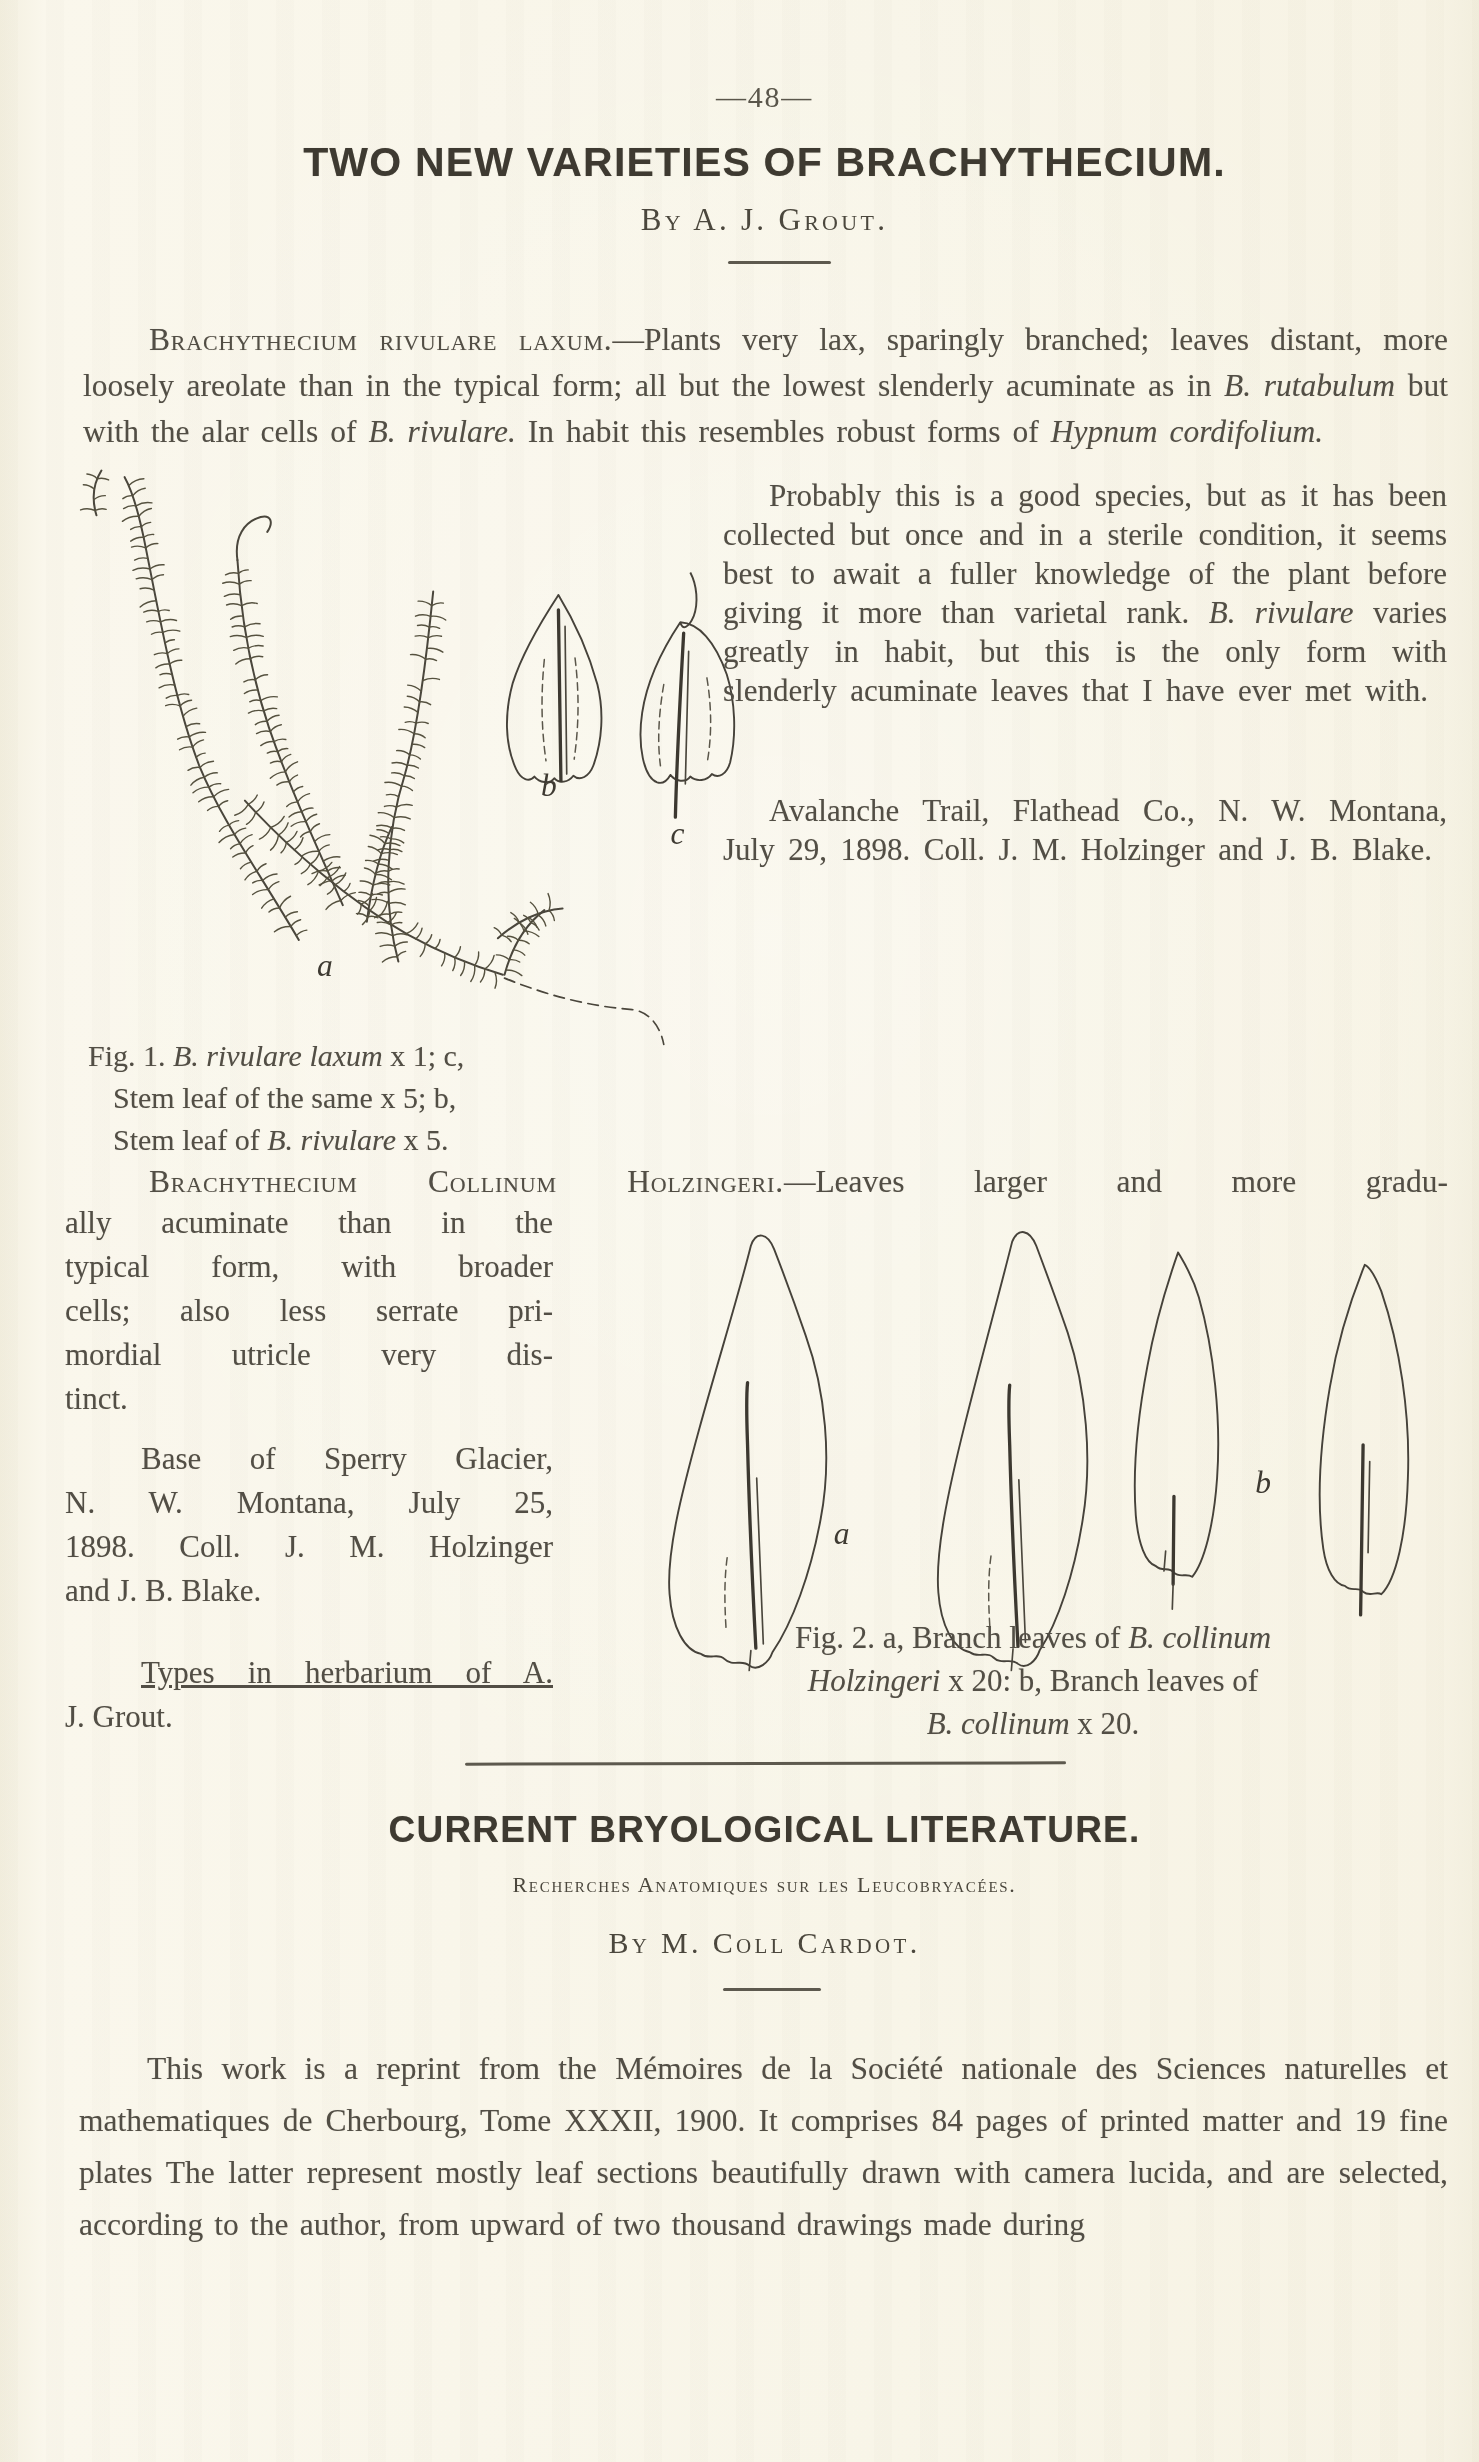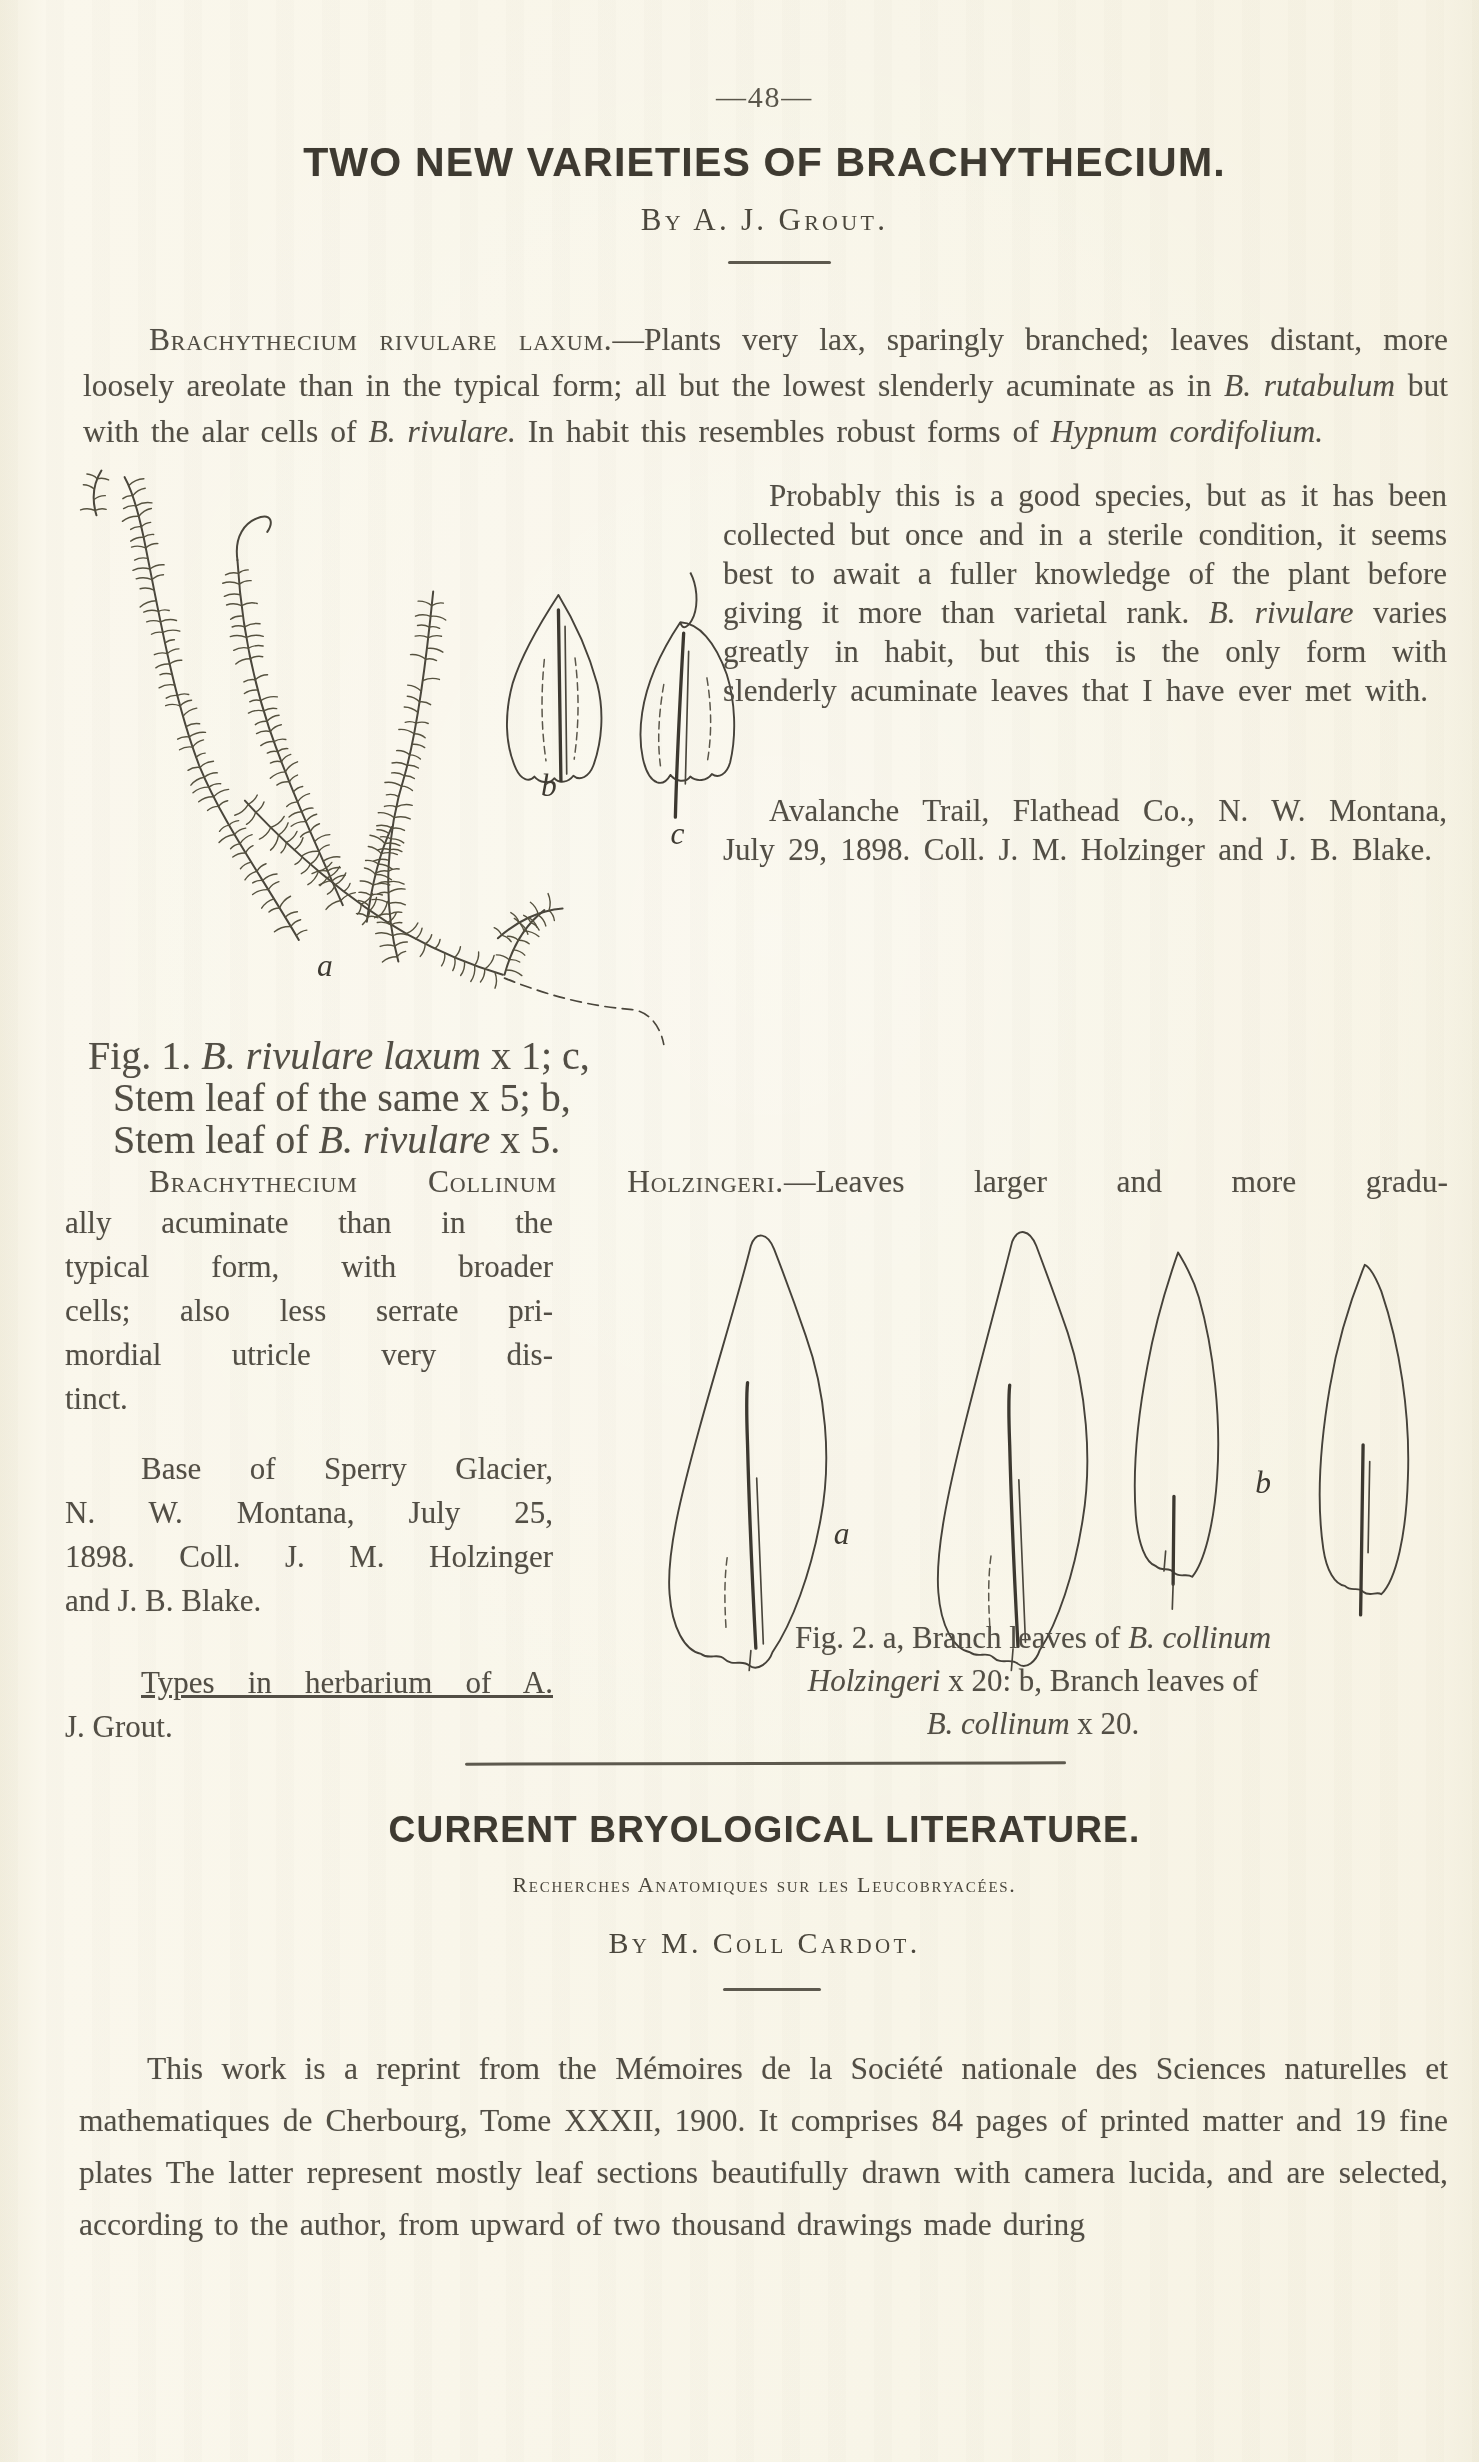--- a/index.html
+++ b/index.html
@@ -28,28 +28,28 @@
   .byline{font-variant:small-caps;letter-spacing:3.3px;color:#4b473d;}
   .byline1{top:202px;font-size:31px;}
   .hrule{position:absolute;background:#5d594e;border-radius:1.7px;}
   .body-par{position:absolute;text-align:justify;text-shadow:0 0 0.8px rgba(82,78,69,0.28);}
   .sc{font-variant:small-caps;letter-spacing:0.8px;}
   em{font-style:italic;}
   .para1{left:83px;top:285px;width:1365px;font-size:31.5px;line-height:46px;text-indent:66px;word-spacing:4.1px;}
   .rightcol{left:723px;top:476px;width:724px;font-size:31px;line-height:39px;}
   .rightcol p{margin:0;text-align:justify;text-indent:46px;word-spacing:5.8px;}
   .rightcol p + p{margin-top:81px;}
-  .figcap{position:absolute;font-size:40px;line-height:42px;text-shadow:0 0 0.8px rgba(82,78,69,0.28);}
+  .figcap{position:absolute;font-size:30px;line-height:42px;text-shadow:0 0 0.8px rgba(82,78,69,0.28);}
   .fig1cap{left:88px;top:1035px;width:581px;}
   .fig1cap .cont{padding-left:25px;}
   .sec2head{left:83px;top:1161px;width:1365px;font-size:31.5px;line-height:41px;
     text-indent:66px;text-align:justify;text-align-last:justify;}
   .leftcol2{left:65px;top:1201px;width:488px;font-size:31px;line-height:44px;}
   .leftcol2 .jline{text-align:justify;text-align-last:justify;}
-  .leftcol2 .gap1{margin-top:26px;}
+  .leftcol2 .gap1{margin-top:16px;}
   .leftcol2 .gap2{margin-top:38px;text-decoration:underline;}
   .indent1{text-indent:76px;}
   .fig2cap{left:643px;top:1616px;width:780px;font-size:31px;line-height:43px;text-align:center;}
   .rule-mid{top:1762px;left:465px;width:601px;height:2.5px;transform:rotate(-0.12deg);}
   .lit-head{top:1809px;font-size:37px;}
   .lit-sub{top:1872px;font-size:22px;font-variant:small-caps;letter-spacing:1.7px;color:#4b473d;}
   .lit-by{top:1926px;font-size:30px;}
   .rule3{top:1988px;left:723px;width:98px;height:3.3px;}
   .rule1{top:261px;left:728px;width:103px;height:3.3px;}
   .para-final{left:79px;top:2011px;width:1369px;font-size:31.5px;line-height:52px;text-indent:68px;word-spacing:3.3px;}

